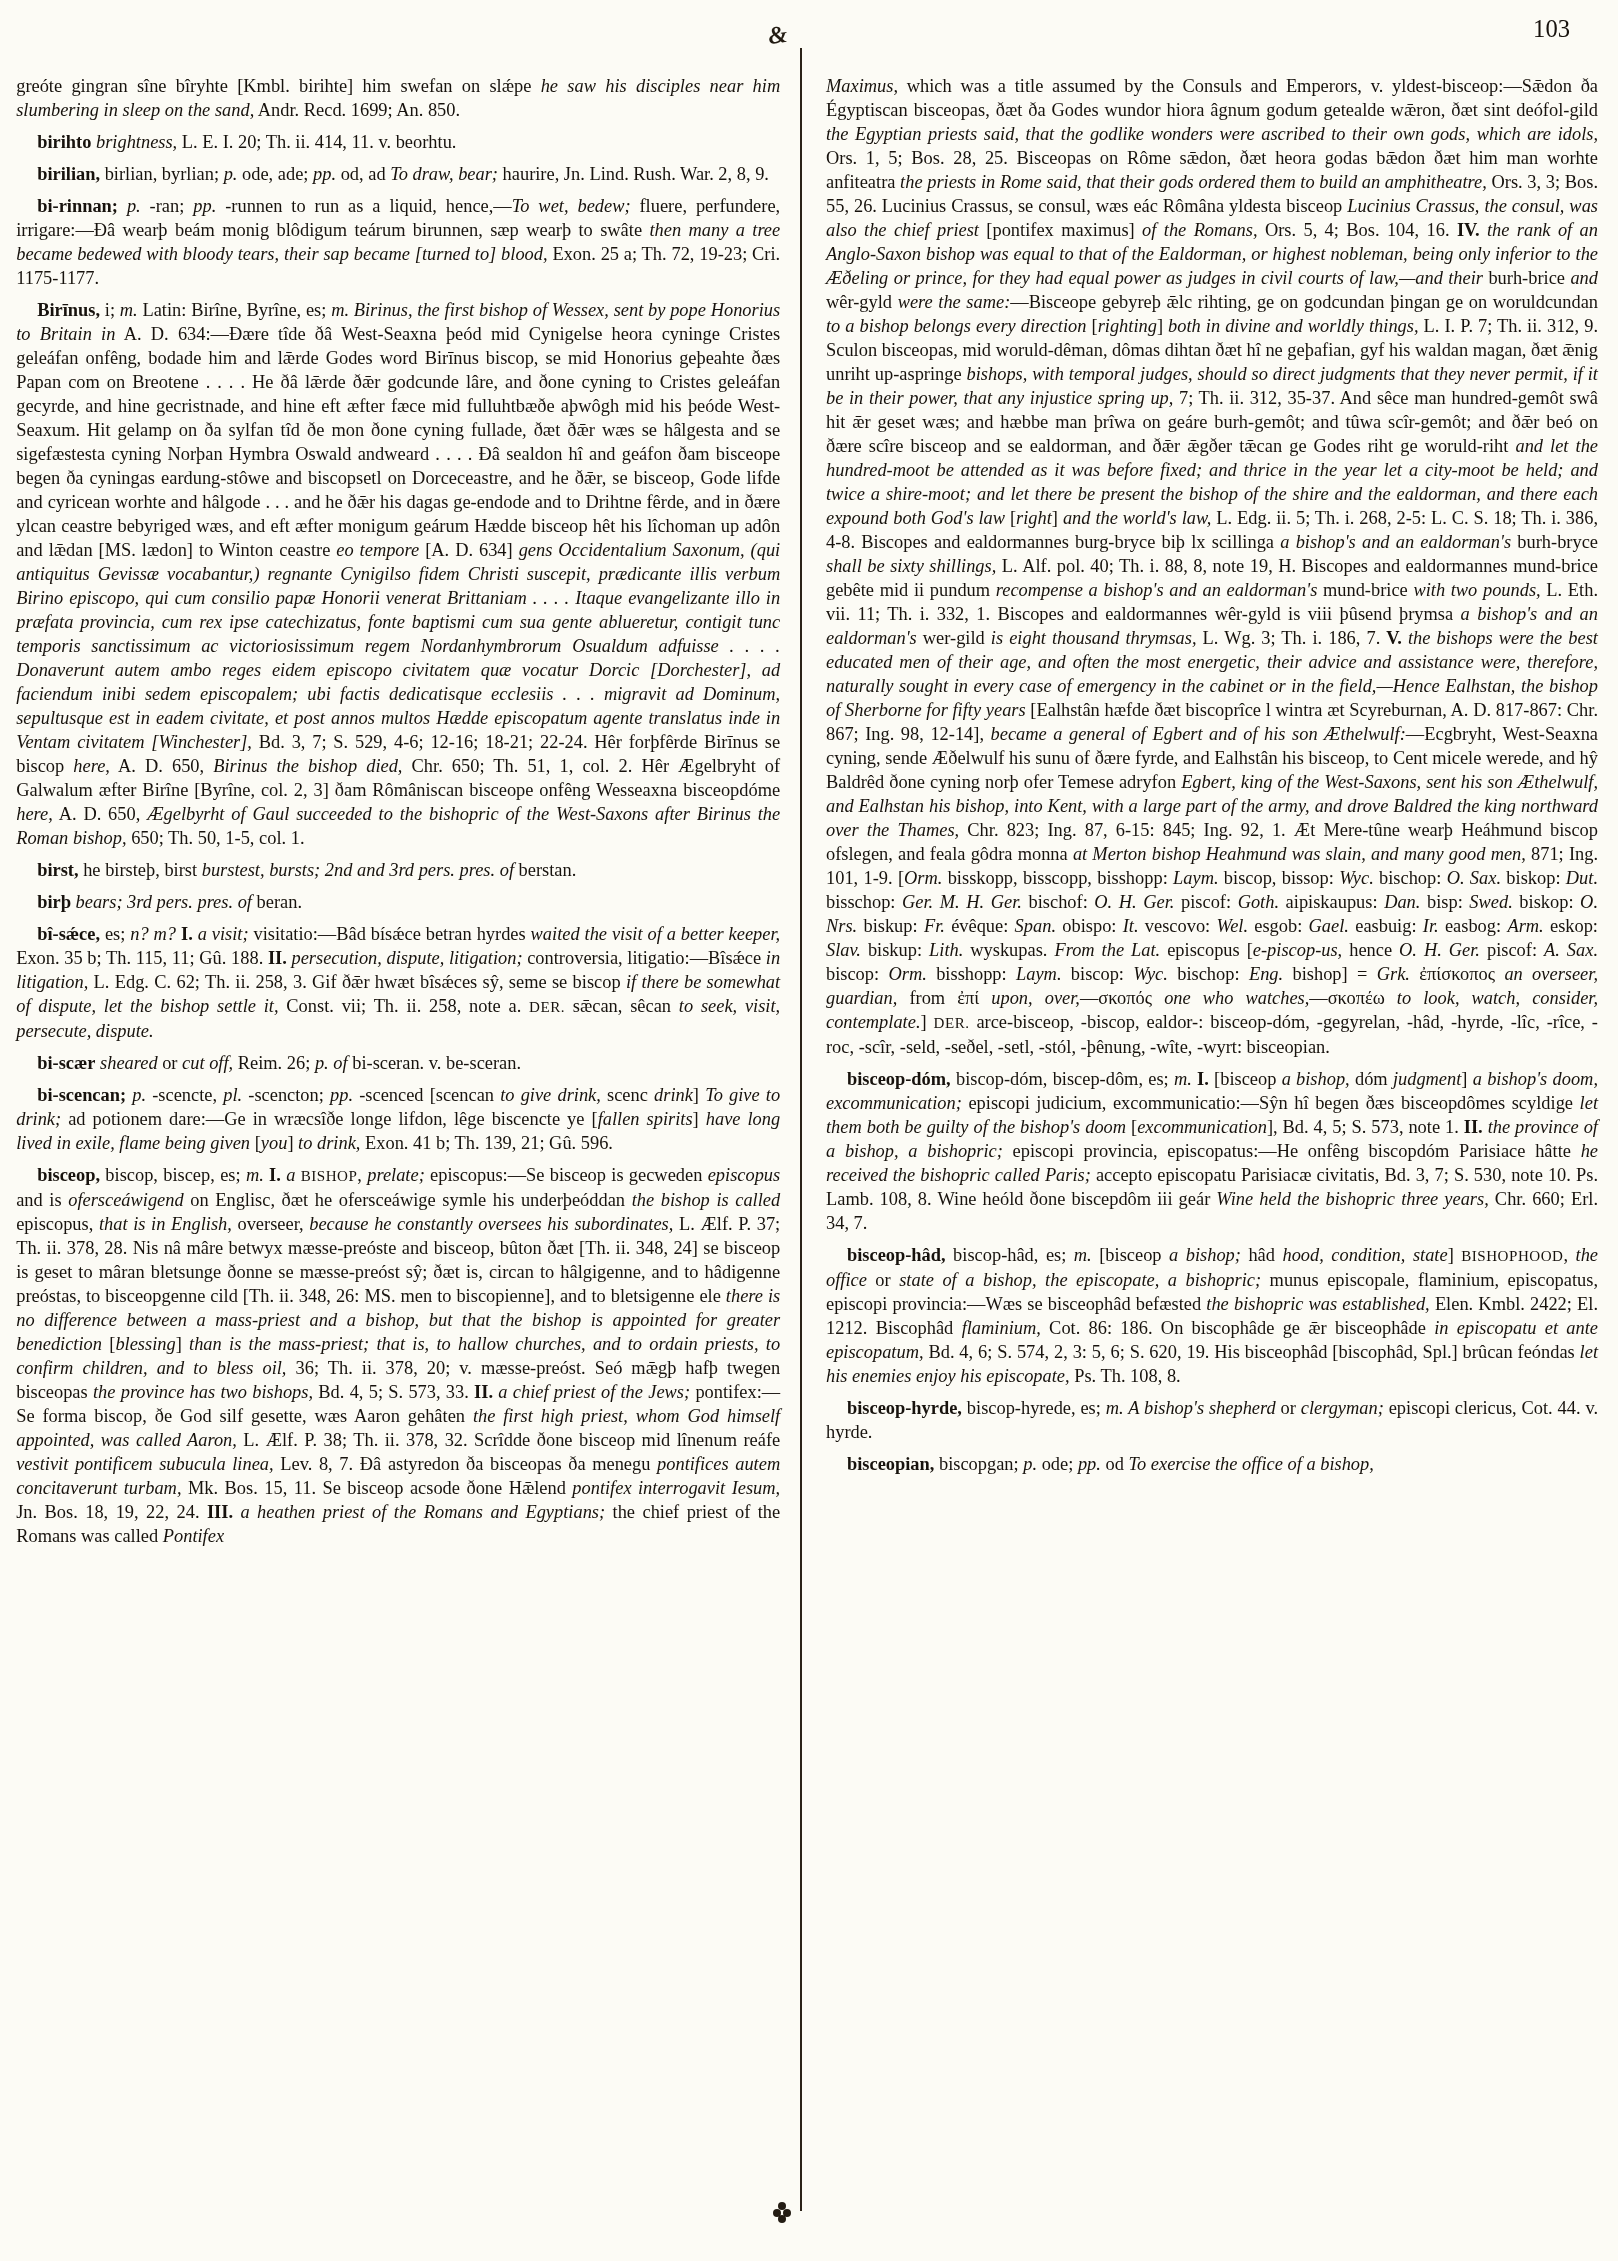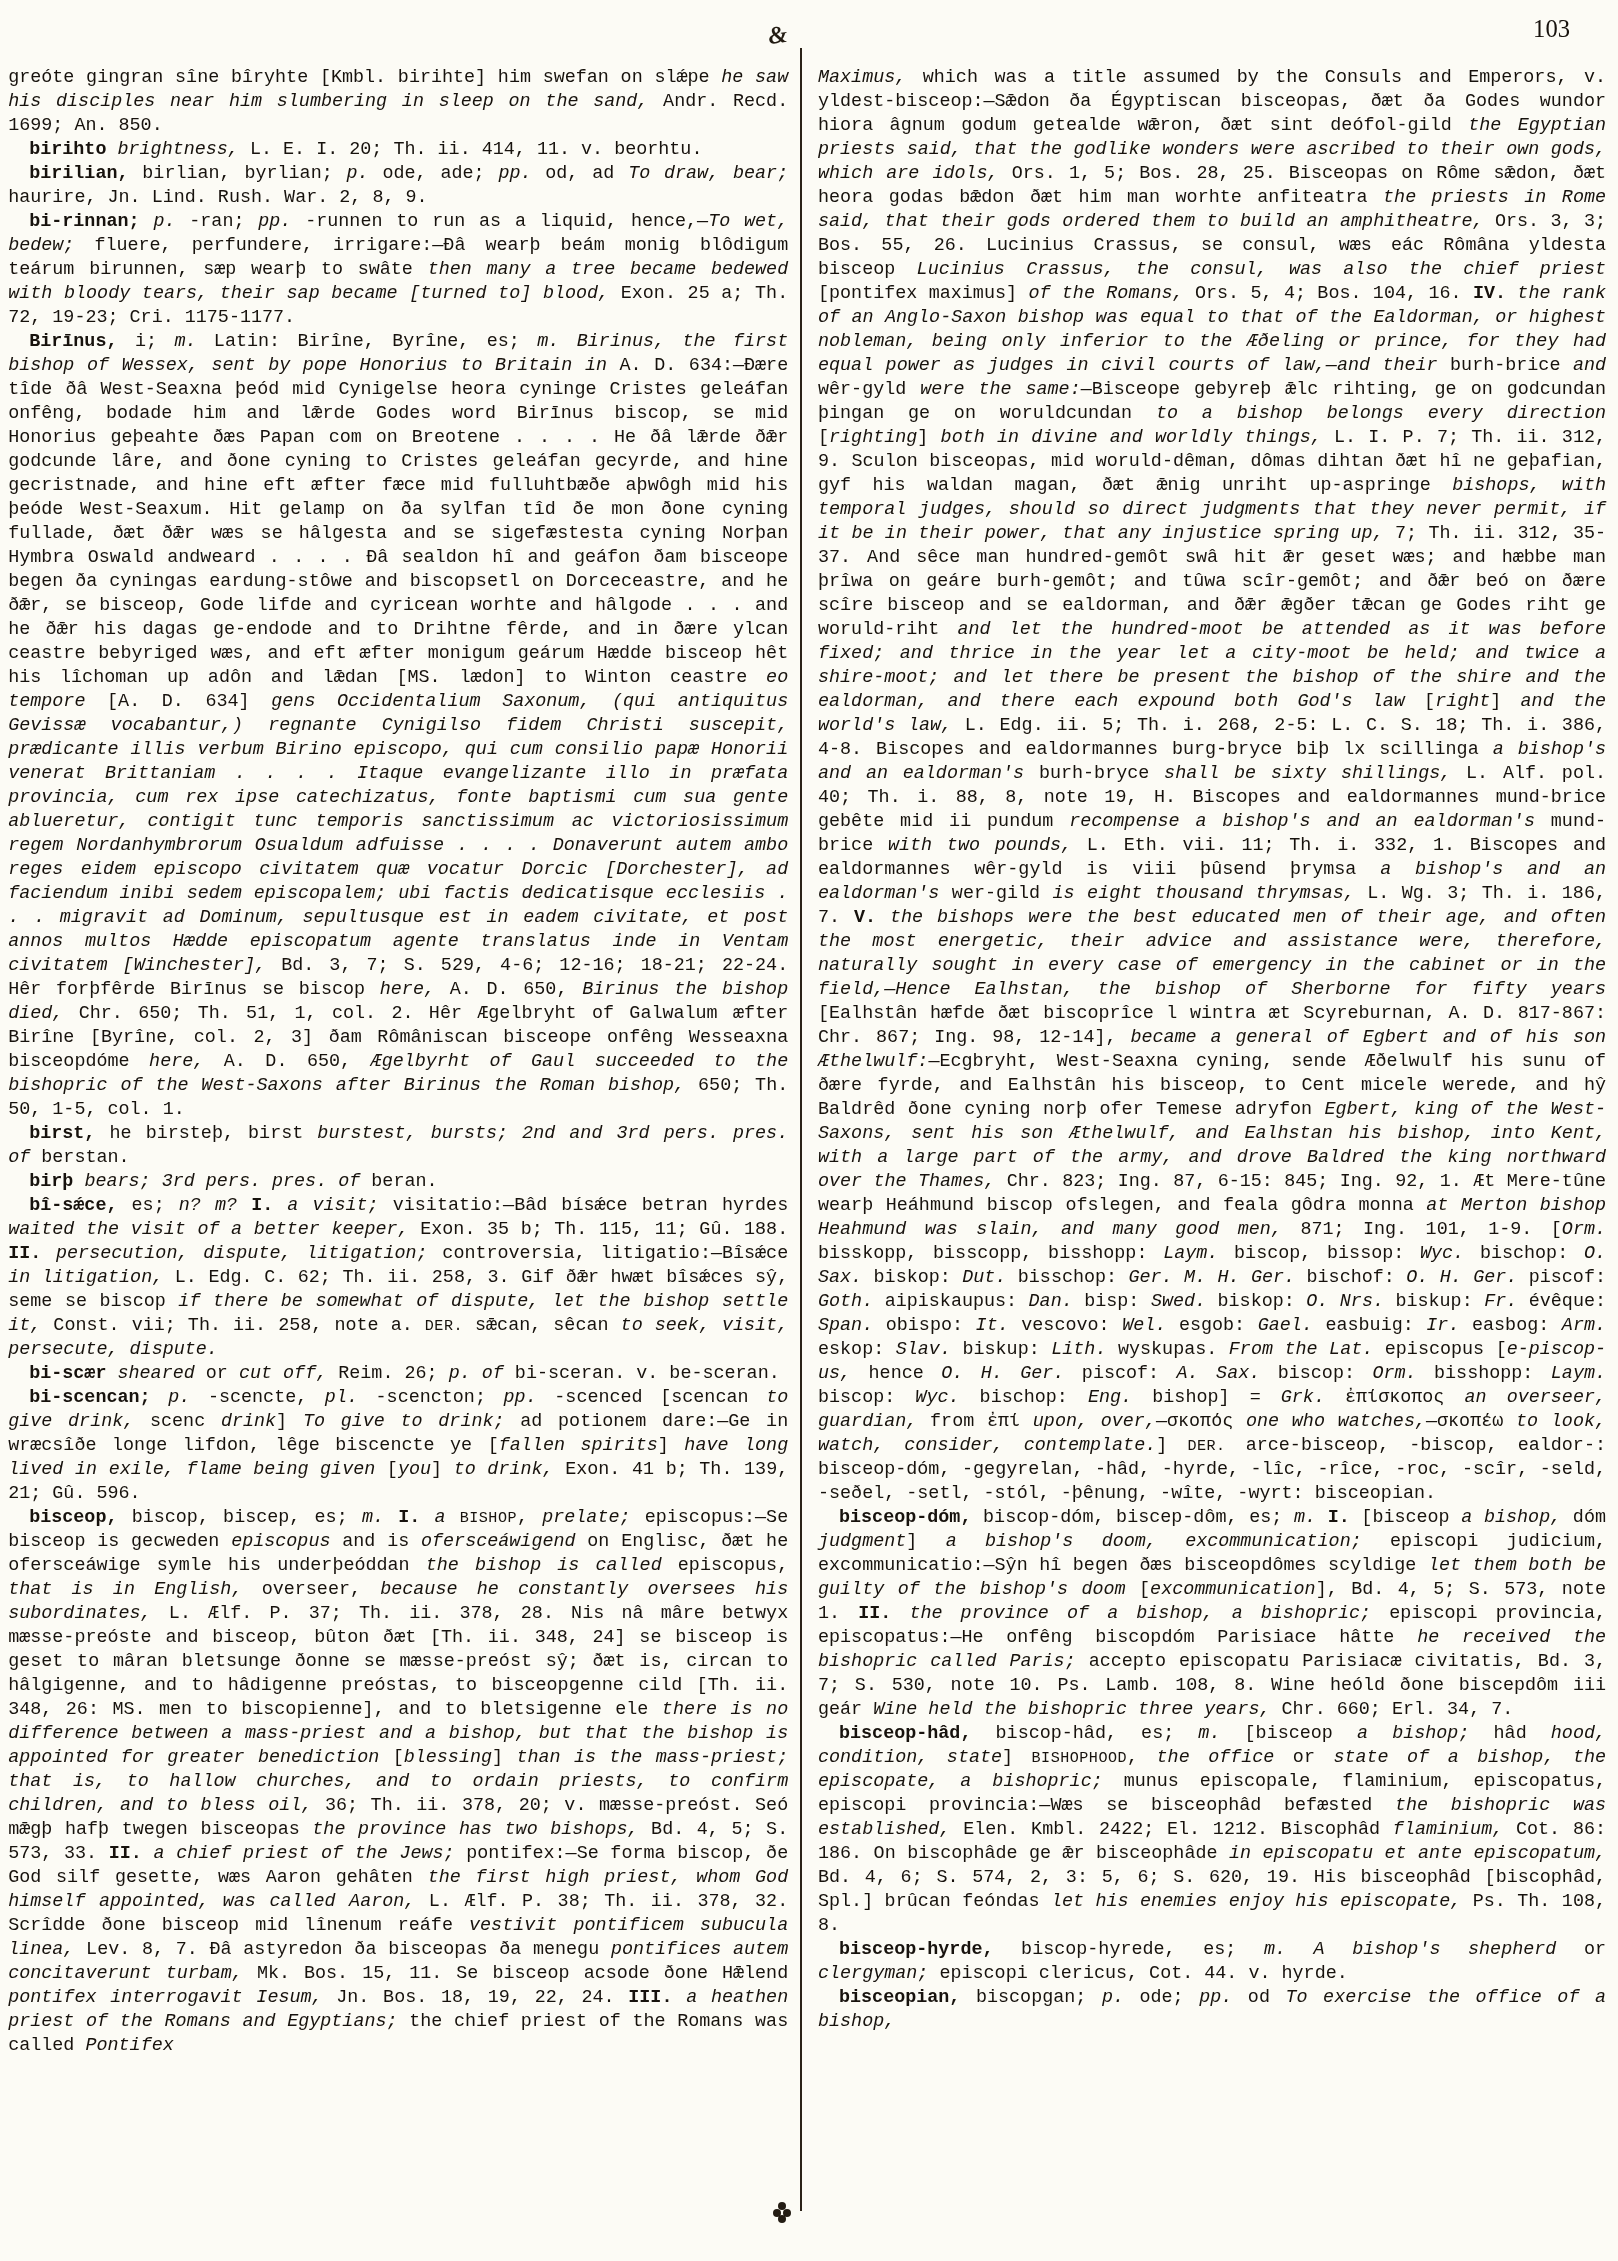--- a/index.html
+++ b/index.html
@@ -22,21 +22,21 @@
     font-size:24.6px;font-weight:normal;
   }
   .col{
     position:absolute;top:66px;
     font-size:18.4px;line-height:24px;
     text-align:justify;
     text-justify:inter-word;
   }
   .col-left{left:8.2px;width:780px;}
   .col-right{left:818px;width:788px;}
-  .para{margin:0;padding:0;font-family:Liberation Mono, monospace;}
+  .para{margin:8px;padding:0;}
   .para.entry{text-indent:21px;}
   .para b{font-weight:bold;}
   .para i{font-style:italic;}
   .para .sc{font-size:0.82em;letter-spacing:0.5px;}
   .divider{
     position:absolute;left:800px;top:48px;height:2163px;width:1.6px;
     background:#2b2218;
   }
   .ink-mark-top{
     position:absolute;left:768px;top:21px;

